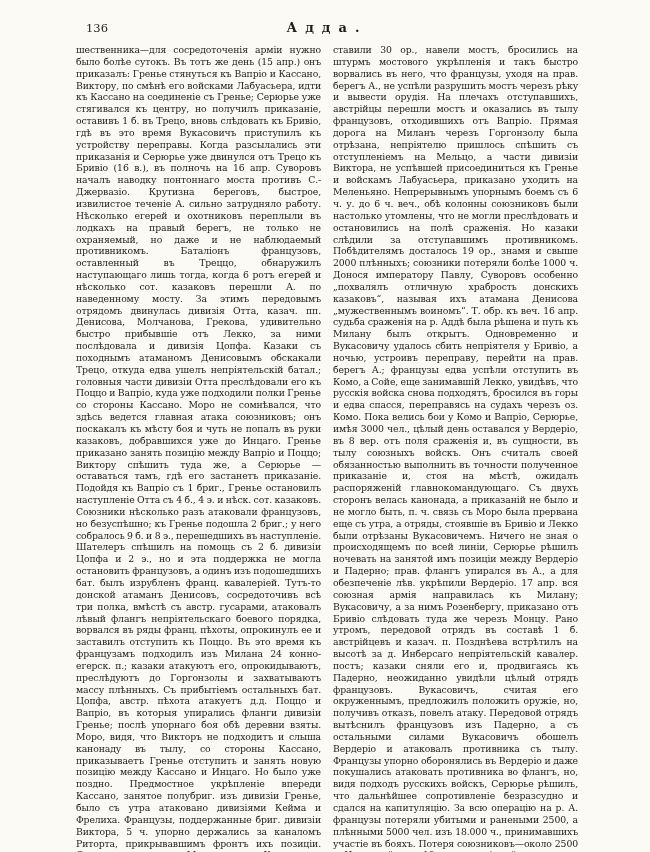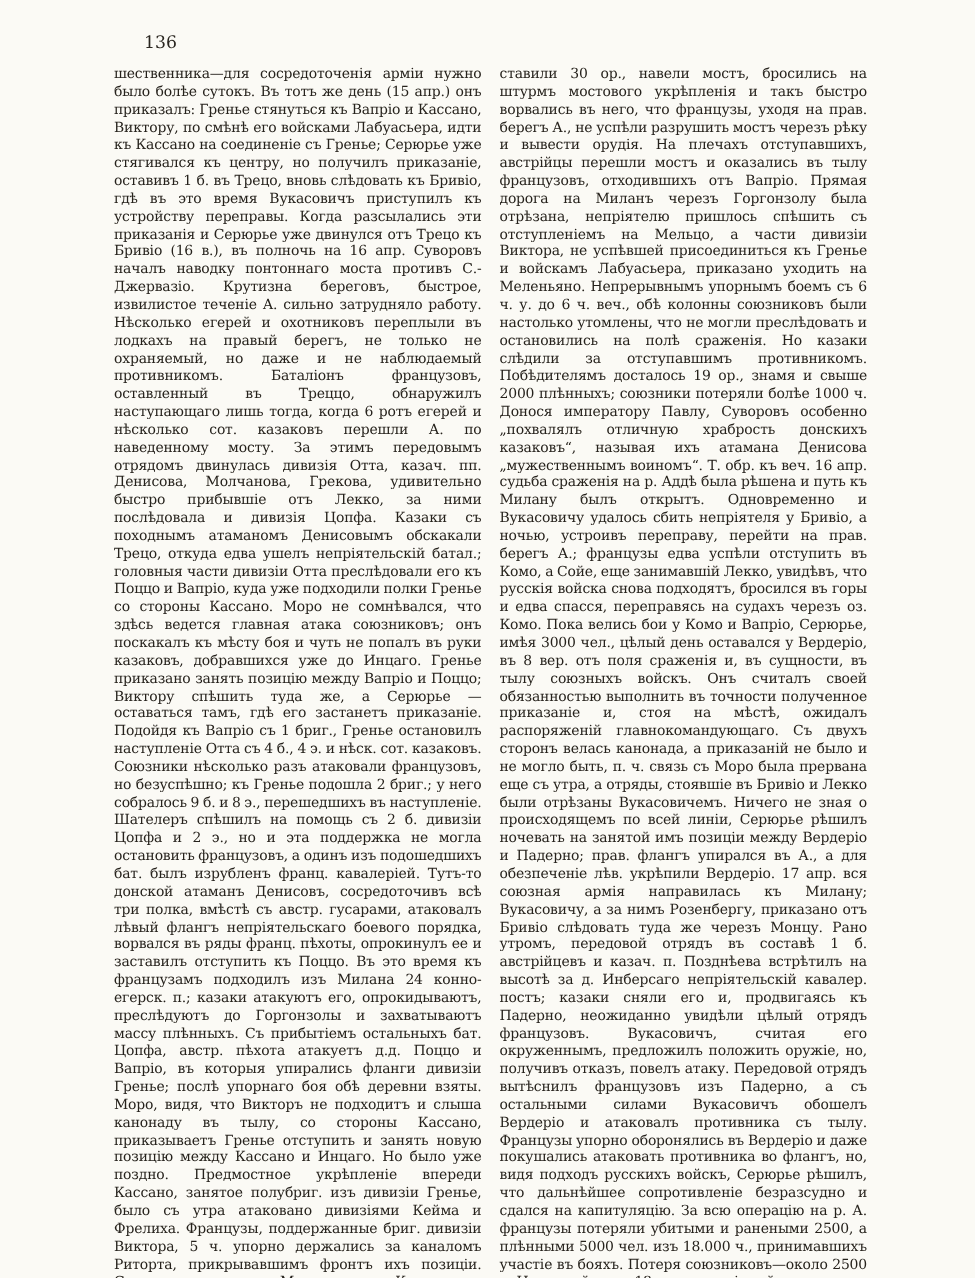--- a/index.html
+++ b/index.html
@@ -18,21 +18,21 @@
   }
   .page-header {
     position: absolute;
     top: 20px;
     left: 78px;
     width: 498px;
     height: 18px;
   }
   .page-number {
     position: absolute;
-    left: 18px;
+    left: 8px;
     top: 1px;
     font-family: "DejaVu Serif", serif;
     font-size: 11.5px;
     color: #2a2620;
   }
   .page-title {
     position: absolute;
     left: 0;
     right: 0;
     top: 0;
@@ -61,18 +61,19 @@
     text-align: justify;
     color: #26221c;
   }
 </style>
 </head>
 <body>
 
 <div class="page">
   <div class="page-header">
     <span class="page-number">136</span>
+    <span class="page-title">Адда.</span>
   </div>
   <div class="text-block">
     <div class="col">шественника—для сосредоточенія арміи нужно было болѣе сутокъ. Въ тотъ же день (15 апр.) онъ приказалъ: Гренье стянуться къ Вапріо и Кассано, Виктору, по смѣнѣ его войсками Лабуасьера, идти къ Кассано на соединеніе съ Гренье; Серюрье уже стягивался къ центру, но получилъ приказаніе, оставивъ 1 б. въ Трецо, вновь слѣдовать къ Бривіо, гдѣ въ это время Вукасовичъ приступилъ къ устройству переправы. Когда разсылались эти приказанія и Серюрье уже двинулся отъ Трецо къ Бривіо (16 в.), въ полночь на 16 апр. Суворовъ началъ наводку понтоннаго моста противъ С.-Джервазіо. Крутизна береговъ, быстрое, извилистое теченіе А. сильно затрудняло работу. Нѣсколько егерей и охотниковъ переплыли въ лодкахъ на правый берегъ, не только не охраняемый, но даже и не наблюдаемый противникомъ. Баталіонъ французовъ, оставленный въ Треццо, обнаружилъ наступающаго лишь тогда, когда 6 ротъ егерей и нѣсколько сот. казаковъ перешли А. по наведенному мосту. За этимъ передовымъ отрядомъ двинулась дивизія Отта, казач. пп. Денисова, Молчанова, Грекова, удивительно быстро прибывшіе отъ Лекко, за ними послѣдовала и дивизія Цопфа. Казаки съ походнымъ атаманомъ Денисовымъ обскакали Трецо, откуда едва ушелъ непріятельскій батал.; головныя части дивизіи Отта преслѣдовали его къ Поццо и Вапріо, куда уже подходили полки Гренье со стороны Кассано. Моро не сомнѣвался, что здѣсь ведется главная атака союзниковъ; онъ поскакалъ къ мѣсту боя и чуть не попалъ въ руки казаковъ, добравшихся уже до Инцаго. Гренье приказано занять позицію между Вапріо и Поццо; Виктору спѣшить туда же, а Серюрье — оставаться тамъ, гдѣ его застанетъ приказаніе. Подойдя къ Вапріо съ 1 бриг., Гренье остановилъ наступленіе Отта съ 4 б., 4 э. и нѣск. сот. казаковъ. Союзники нѣсколько разъ атаковали французовъ, но безуспѣшно; къ Гренье подошла 2 бриг.; у него собралось 9 б. и 8 э., перешедшихъ въ наступленіе. Шателеръ спѣшилъ на помощь съ 2 б. дивизіи Цопфа и 2 э., но и эта поддержка не могла остановить французовъ, а одинъ изъ подошедшихъ бат. былъ изрубленъ франц. кавалеріей. Тутъ-то донской атаманъ Денисовъ, сосредоточивъ всѣ три полка, вмѣстѣ съ австр. гусарами, атаковалъ лѣвый флангъ непріятельскаго боевого порядка, ворвался въ ряды франц. пѣхоты, опрокинулъ ее и заставилъ отступить къ Поццо. Въ это время къ французамъ подходилъ изъ Милана 24 конно-егерск. п.; казаки атакуютъ его, опрокидываютъ, преслѣдуютъ до Горгонзолы и захватываютъ массу плѣнныхъ. Съ прибытіемъ остальныхъ бат. Цопфа, австр. пѣхота атакуетъ д.д. Поццо и Вапріо, въ которыя упирались фланги дивизіи Гренье; послѣ упорнаго боя обѣ деревни взяты. Моро, видя, что Викторъ не подходитъ и слыша канонаду въ тылу, со стороны Кассано, приказываетъ Гренье отступить и занять новую позицію между Кассано и Инцаго. Но было уже поздно. Предмостное укрѣпленіе впереди Кассано, занятое полубриг. изъ дивизіи Гренье, было съ утра атаковано дивизіями Кейма и Фрелиха. Французы, поддержанные бриг. дивизіи Виктора, 5 ч. упорно держались за каналомъ Риторта, прикрывавшимъ фронтъ ихъ позиціи. Суворовъ приказалъ Меласу взять Кассано во чтобы то ни стало. Австрійцы вы-</div>
     <div class="col">ставили 30 ор., навели мостъ, бросились на штурмъ мостового укрѣпленія и такъ быстро ворвались въ него, что французы, уходя на прав. берегъ А., не успѣли разрушить мостъ черезъ рѣку и вывести орудія. На плечахъ отступавшихъ, австрійцы перешли мостъ и оказались въ тылу французовъ, отходившихъ отъ Вапріо. Прямая дорога на Миланъ черезъ Горгонзолу была отрѣзана, непріятелю пришлось спѣшить съ отступленіемъ на Мельцо, а части дивизіи Виктора, не успѣвшей присоединиться къ Гренье и войскамъ Лабуасьера, приказано уходить на Меленьяно. Непрерывнымъ упорнымъ боемъ съ 6 ч. у. до 6 ч. веч., обѣ колонны союзниковъ были настолько утомлены, что не могли преслѣдовать и остановились на полѣ сраженія. Но казаки слѣдили за отступавшимъ противникомъ. Побѣдителямъ досталось 19 ор., знамя и свыше 2000 плѣнныхъ; союзники потеряли болѣе 1000 ч. Донося императору Павлу, Суворовъ особенно „похвалялъ отличную храбрость донскихъ казаковъ“, называя ихъ атамана Денисова „мужественнымъ воиномъ“. Т. обр. къ веч. 16 апр. судьба сраженія на р. Аддѣ была рѣшена и путь къ Милану былъ открытъ. Одновременно и Вукасовичу удалось сбить непріятеля у Бривіо, а ночью, устроивъ переправу, перейти на прав. берегъ А.; французы едва успѣли отступить въ Комо, а Сойе, еще занимавшій Лекко, увидѣвъ, что русскія войска снова подходятъ, бросился въ горы и едва спасся, переправясь на судахъ черезъ оз. Комо. Пока велись бои у Комо и Вапріо, Серюрье, имѣя 3000 чел., цѣлый день оставался у Вердеріо, въ 8 вер. отъ поля сраженія и, въ сущности, въ тылу союзныхъ войскъ. Онъ считалъ своей обязанностью выполнить въ точности полученное приказаніе и, стоя на мѣстѣ, ожидалъ распоряженій главнокомандующаго. Съ двухъ сторонъ велась канонада, а приказаній не было и не могло быть, п. ч. связь съ Моро была прервана еще съ утра, а отряды, стоявшіе въ Бривіо и Лекко были отрѣзаны Вукасовичемъ. Ничего не зная о происходящемъ по всей линіи, Серюрье рѣшилъ ночевать на занятой имъ позиціи между Вердеріо и Падерно; прав. флангъ упирался въ А., а для обезпеченіе лѣв. укрѣпили Вердеріо. 17 апр. вся союзная армія направилась къ Милану; Вукасовичу, а за нимъ Розенбергу, приказано отъ Бривіо слѣдовать туда же черезъ Монцу. Рано утромъ, передовой отрядъ въ составѣ 1 б. австрійцевъ и казач. п. Позднѣева встрѣтилъ на высотѣ за д. Инберсаго непріятельскій кавалер. постъ; казаки сняли его и, продвигаясь къ Падерно, неожиданно увидѣли цѣлый отрядъ французовъ. Вукасовичъ, считая его окруженнымъ, предложилъ положить оружіе, но, получивъ отказъ, повелъ атаку. Передовой отрядъ вытѣснилъ французовъ изъ Падерно, а съ остальными силами Вукасовичъ обошелъ Вердеріо и атаковалъ противника съ тылу. Французы упорно оборонялись въ Вердеріо и даже покушались атаковать противника во флангъ, но, видя подходъ русскихъ войскъ, Серюрье рѣшилъ, что дальнѣйшее сопротивленіе безразсудно и сдался на капитуляцію. За всю операцію на р. А. французы потеряли убитыми и ранеными 2500, а плѣнными 5000 чел. изъ 18.000 ч., принимавшихъ участіе въ бояхъ. Потеря союзниковъ—около 2500 ч. На другой день, 18 апр., русскіе войска праздно-</div>
   </div>
 </div>
 
 </body></html>

